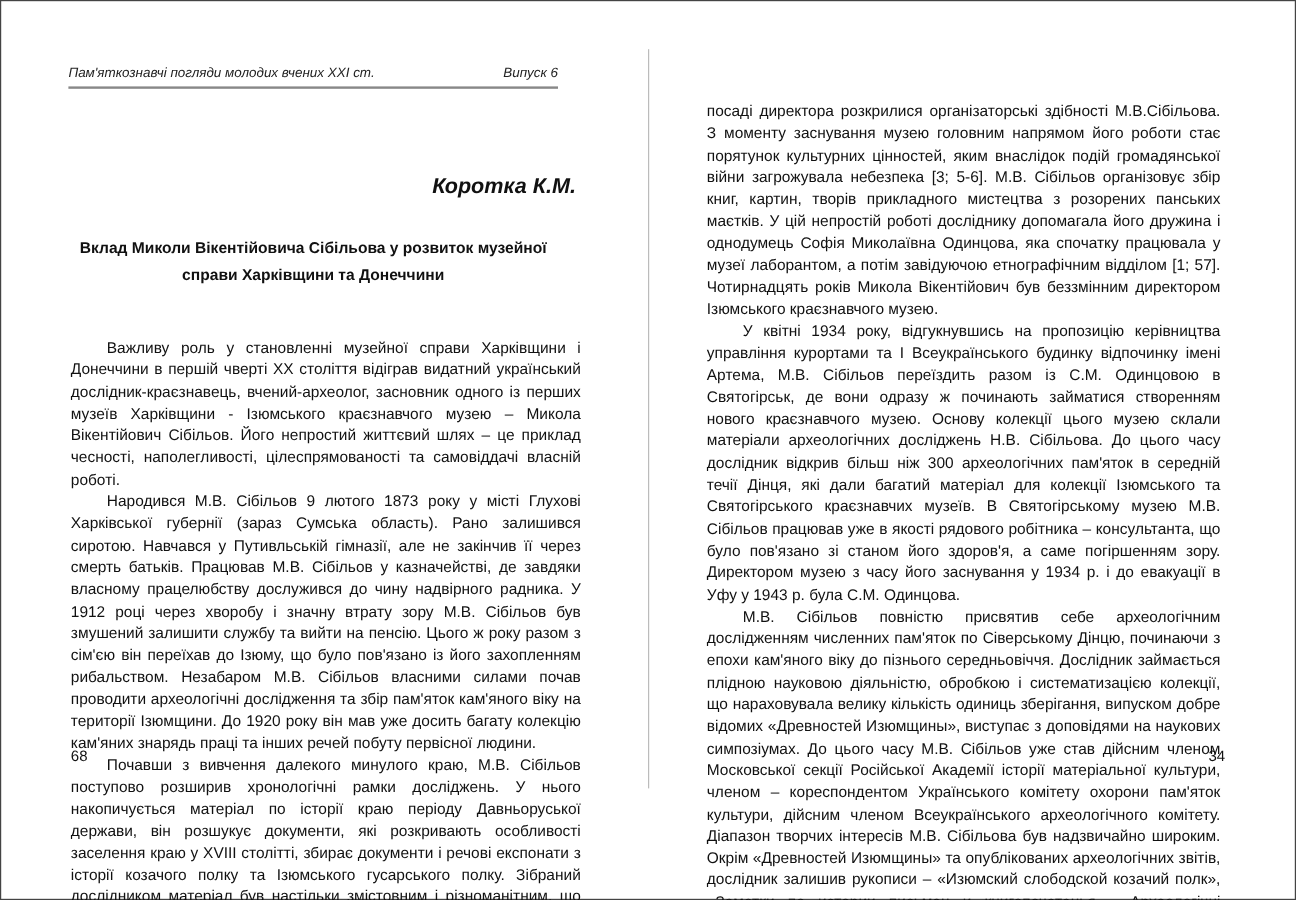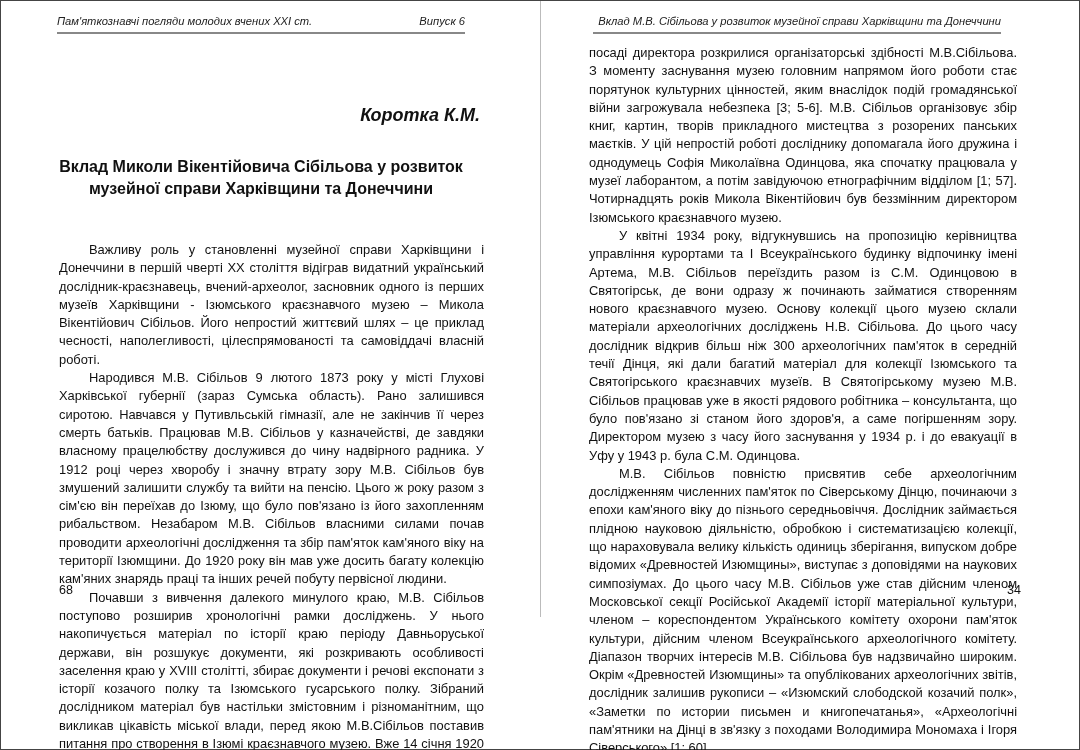--- a/index.html
+++ b/index.html
@@ -4,35 +4,35 @@
   <style>
     html, body { margin:0; padding:0; }
     body {
       width:1080px; height:750px; overflow:hidden; background:#ffffff;
       font-family:"Liberation Sans", sans-serif; color:#111;
     }
     .spread {
       position:relative; width:1078px; height:748px;
       border:1px solid #444; display:flex; background:#fff;
     }
-    .page { position:relative; width:539px; height:616px; }
+    .page { position:relative; width:539px; height:616px;margin-top:40px; }
     .page.right { border-left:1px solid #bbb; width:538px; }
     .running-head {
       position:absolute; top:14px; font-style:italic; font-size:11.2px;
       color:#222; display:flex; justify-content:space-between;
       border-bottom:2px solid #888; padding-bottom:5px;
     }
     .left .running-head { left:56px; width:408px; }
     .right .running-head { left:52px; width:408px; justify-content:flex-end; }
     .author {
       position:absolute; top:104px; right:60px; font-weight:bold; font-style:italic; font-size:18px;
     }
     .title {
       position:absolute; top:155px; left:56px; width:408px; text-align:center;
-      font-weight:bold; font-size:16px; line-height:22px;
+      font-weight:bold; font-size:13px; line-height:22px;
     }
     .body-text {
       position:absolute; width:418px; font-size:12.9px; line-height:18.3px;
       text-align:justify; hyphens:manual;
     }
     .left .body-text { left:58px; top:240px; width:425px; }
     .right .body-text { left:48px; top:43px; width:428px; }
     .body-text p { margin:0; text-indent:30px; }
     .body-text p.cont { text-indent:0; }
     .page-number { position:absolute; bottom:20px; font-size:12.5px; }
@@ -52,23 +52,20 @@
     <div class="title">Вклад Миколи Вікентійовича Сібільова у розвиток музейної справи Харківщини та Донеччини</div>
     <div class="body-text">
       <p>Важливу роль у становленні музейної справи Харківщини і Донеччини в першій чверті XX століття відіграв видатний український дослідник-краєзнавець, вчений-археолог, засновник одного із перших музеїв Харківщини - Ізюмського краєзнавчого музею – Микола Вікентійович Сібільов. Його непростий життєвий шлях – це приклад чесності, наполегливості, цілеспрямованості та самовіддачі власній роботі.</p>
       <p>Народився М.В. Сібільов 9 лютого 1873 року у місті Глухові Харківської губернії (зараз Сумська область). Рано залишився сиротою. Навчався у Путивльській гімназії, але не закінчив її через смерть батьків. Працював М.В. Сібільов у казначействі, де завдяки власному працелюбству дослужився до чину надвірного радника. У 1912 році через хворобу і значну втрату зору М.В. Сібільов був змушений залишити службу та вийти на пенсію. Цього ж року разом з сім'єю він переїхав до Ізюму, що було пов'язано із його захопленням рибальством. Незабаром М.В. Сібільов власними силами почав проводити археологічні дослідження та збір пам'яток кам'яного віку на території Ізюмщини. До 1920 року він мав уже досить багату колекцію кам'яних знарядь праці та інших речей побуту первісної людини.</p>
       <p>Почавши з вивчення далекого минулого краю, М.В. Сібільов поступово розширив хронологічні рамки досліджень. У нього накопичується матеріал по історії краю періоду Давньоруської держави, він розшукує документи, які розкривають особливості заселення краю у XVIII столітті, збирає документи і речові експонати з історії козачого полку та Ізюмського гусарського полку. Зібраний дослідником матеріал був настільки змістовним і різноманітним, що викликав цікавість міської влади, перед якою М.В.Сібільов поставив питання про створення в Ізюмі краєзнавчого музею. Вже 14 січня 1920 року міською владою було прийнято рішення про заснування Ізюмського краєзнавчого музею, а Миколу Вікентійовича призначено його директором. Після напруженої роботи 20 травня 1920 року Ізюмськии музей був відкритий для відвідувачів. На</p>
     </div>
     <div class="page-number">68</div>
   </div>
 
   <div class="page right">
-    <div class="running-head">
-      <span>Вклад М.В. Сібільова у розвиток музейної справи Харківщини та Донеччини</span>
-    </div>
     <div class="body-text">
       <p class="cont">посаді директора розкрилися організаторські здібності М.В.Сібільова. З моменту заснування музею головним напрямом його роботи стає порятунок культурних цінностей, яким внаслідок подій громадянської війни загрожувала небезпека [3; 5-6]. М.В. Сібільов організовує збір книг, картин, творів прикладного мистецтва з розорених панських маєтків. У цій непростій роботі досліднику допомагала його дружина і однодумець Софія Миколаївна Одинцова, яка спочатку працювала у музеї лаборантом, а потім завідуючою етнографічним відділом [1; 57]. Чотирнадцять років Микола Вікентійович був беззмінним директором Ізюмського краєзнавчого музею.</p>
       <p>У квітні 1934 року, відгукнувшись на пропозицію керівництва управління курортами та I Всеукраїнського будинку відпочинку імені Артема, М.В. Сібільов переїздить разом із С.М. Одинцовою в Святогірськ, де вони одразу ж починають займатися створенням нового краєзнавчого музею. Основу колекції цього музею склали матеріали археологічних досліджень Н.В. Сібільова. До цього часу дослідник відкрив більш ніж 300 археологічних пам'яток в середній течії Дінця, які дали багатий матеріал для колекції Ізюмського та Святогірського краєзнавчих музеїв. В Святогірському музею М.В. Сібільов працював уже в якості рядового робітника – консультанта, що було пов'язано зі станом його здоров'я, а саме погіршенням зору. Директором музею з часу його заснування у 1934 р. і до евакуації в Уфу у 1943 р. була С.М. Одинцова.</p>
       <p>М.В. Сібільов повністю присвятив себе археологічним дослідженням численних пам'яток по Сіверському Дінцю, починаючи з епохи кам'яного віку до пізнього середньовіччя. Дослідник займається плідною науковою діяльністю, обробкою і систематизацією колекції, що нараховувала велику кількість одиниць зберігання, випуском добре відомих «Древностей Изюмщины», виступає з доповідями на наукових симпозіумах. До цього часу М.В. Сібільов уже став дійсним членом Московської секції Російської Академії історії матеріальної культури, членом – кореспондентом Українського комітету охорони пам'яток культури, дійсним членом Всеукраїнського археологічного комітету. Діапазон творчих інтересів М.В. Сібільова був надзвичайно широким. Окрім «Древностей Изюмщины» та опублікованих археологічних звітів, дослідник залишив рукописи – «Изюмский слободской козачий полк», «Заметки по истории письмен и книгопечатанья», «Археологічні пам'ятники на Дінці в зв'язку з походами Володимира Мономаха і Ігоря Сіверського» [1; 60].</p>
 
     </div>
     <div class="page-number">34</div>
   </div>
 </div>
 

